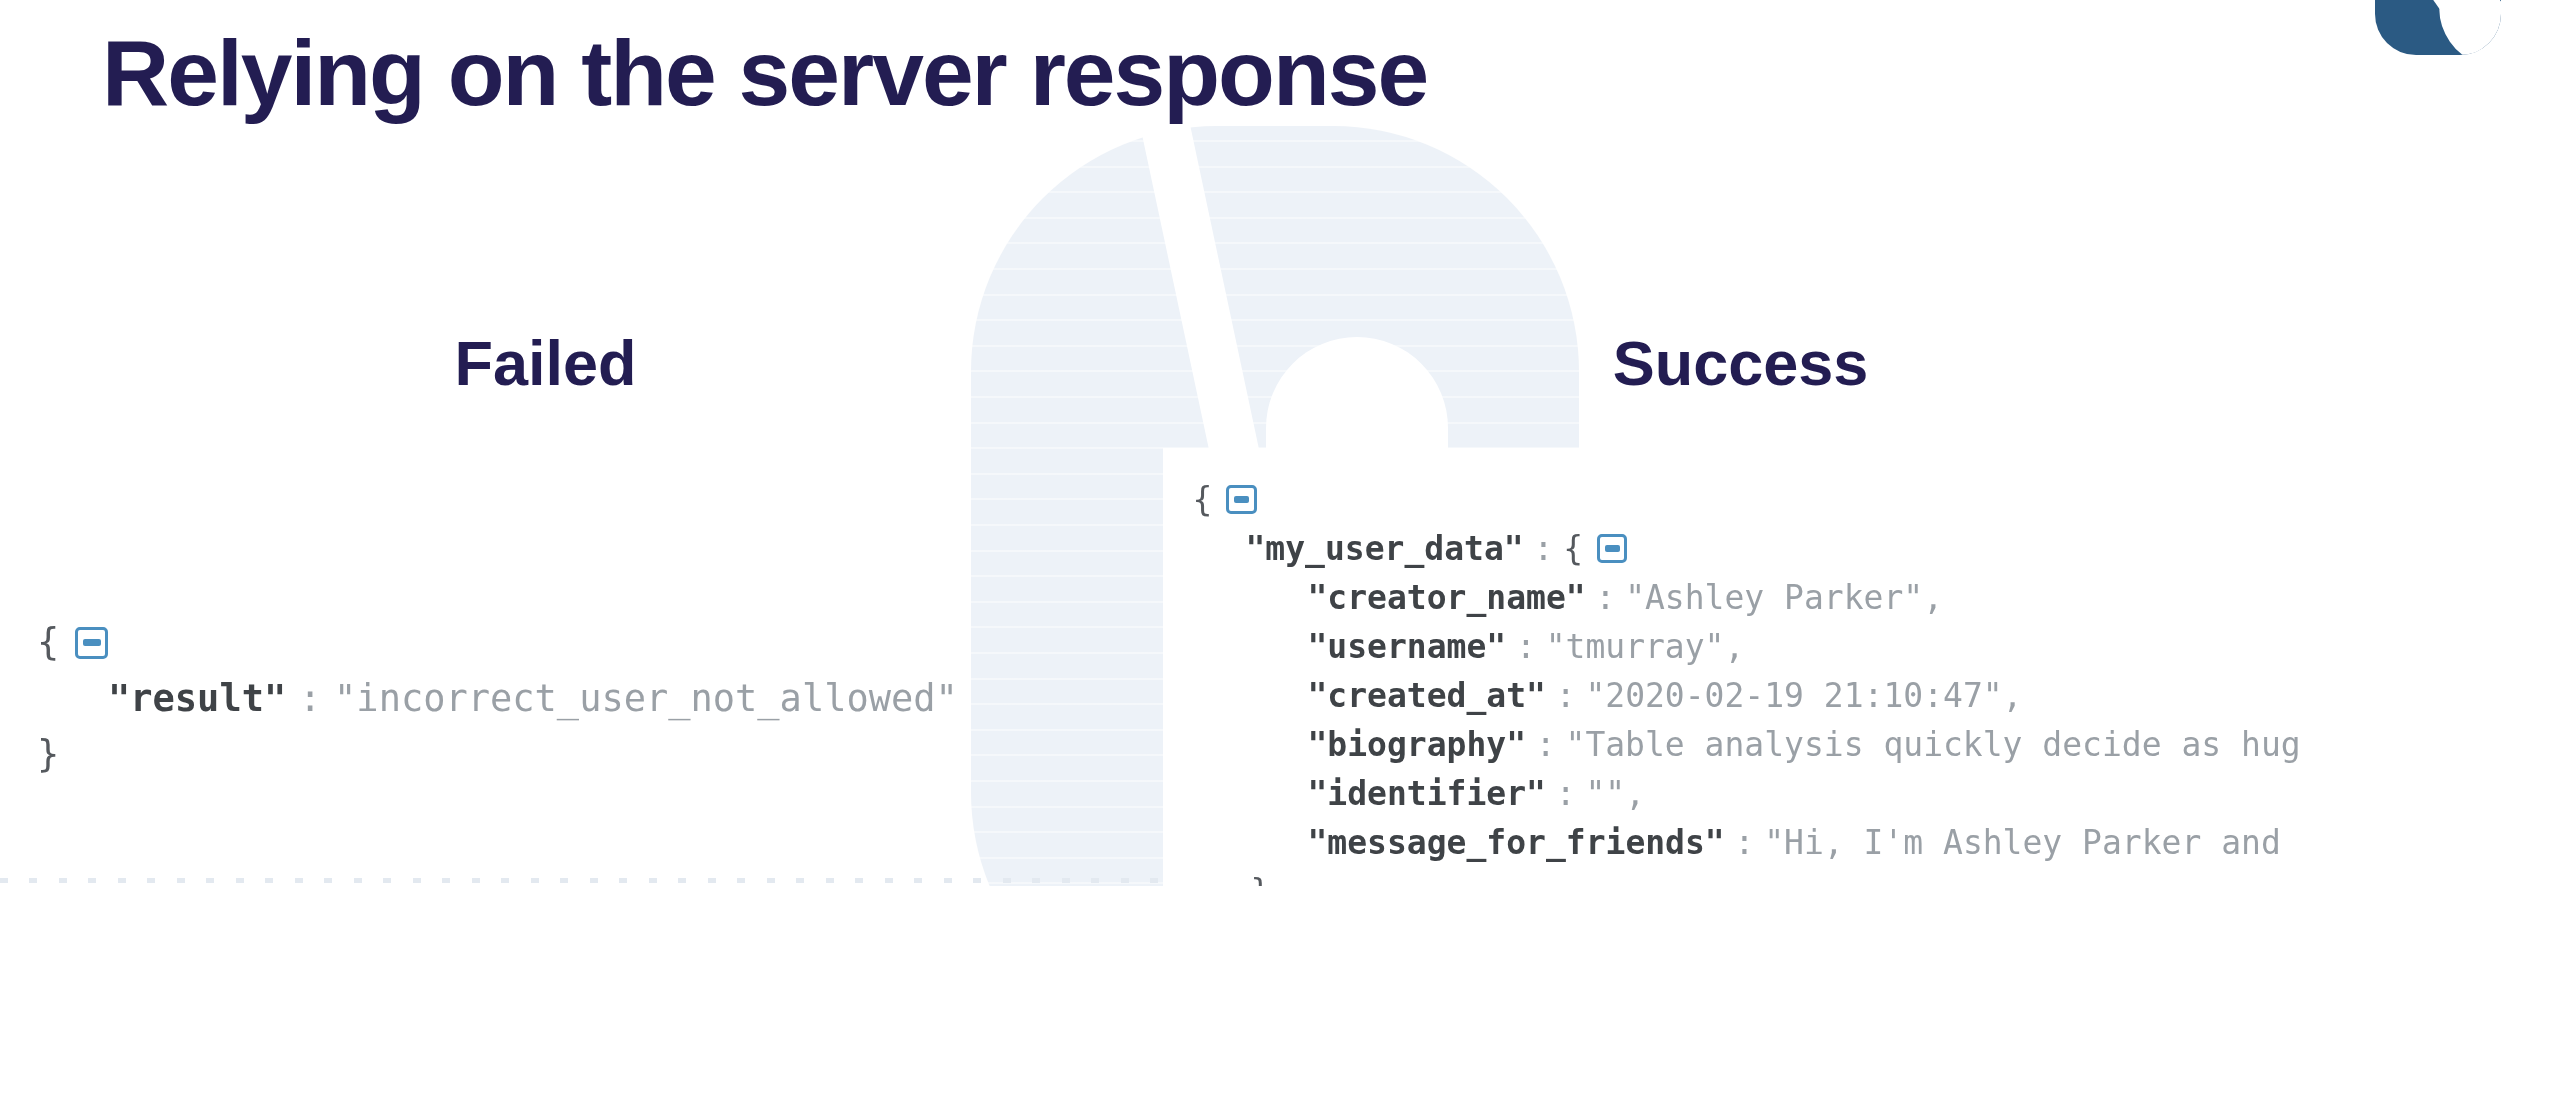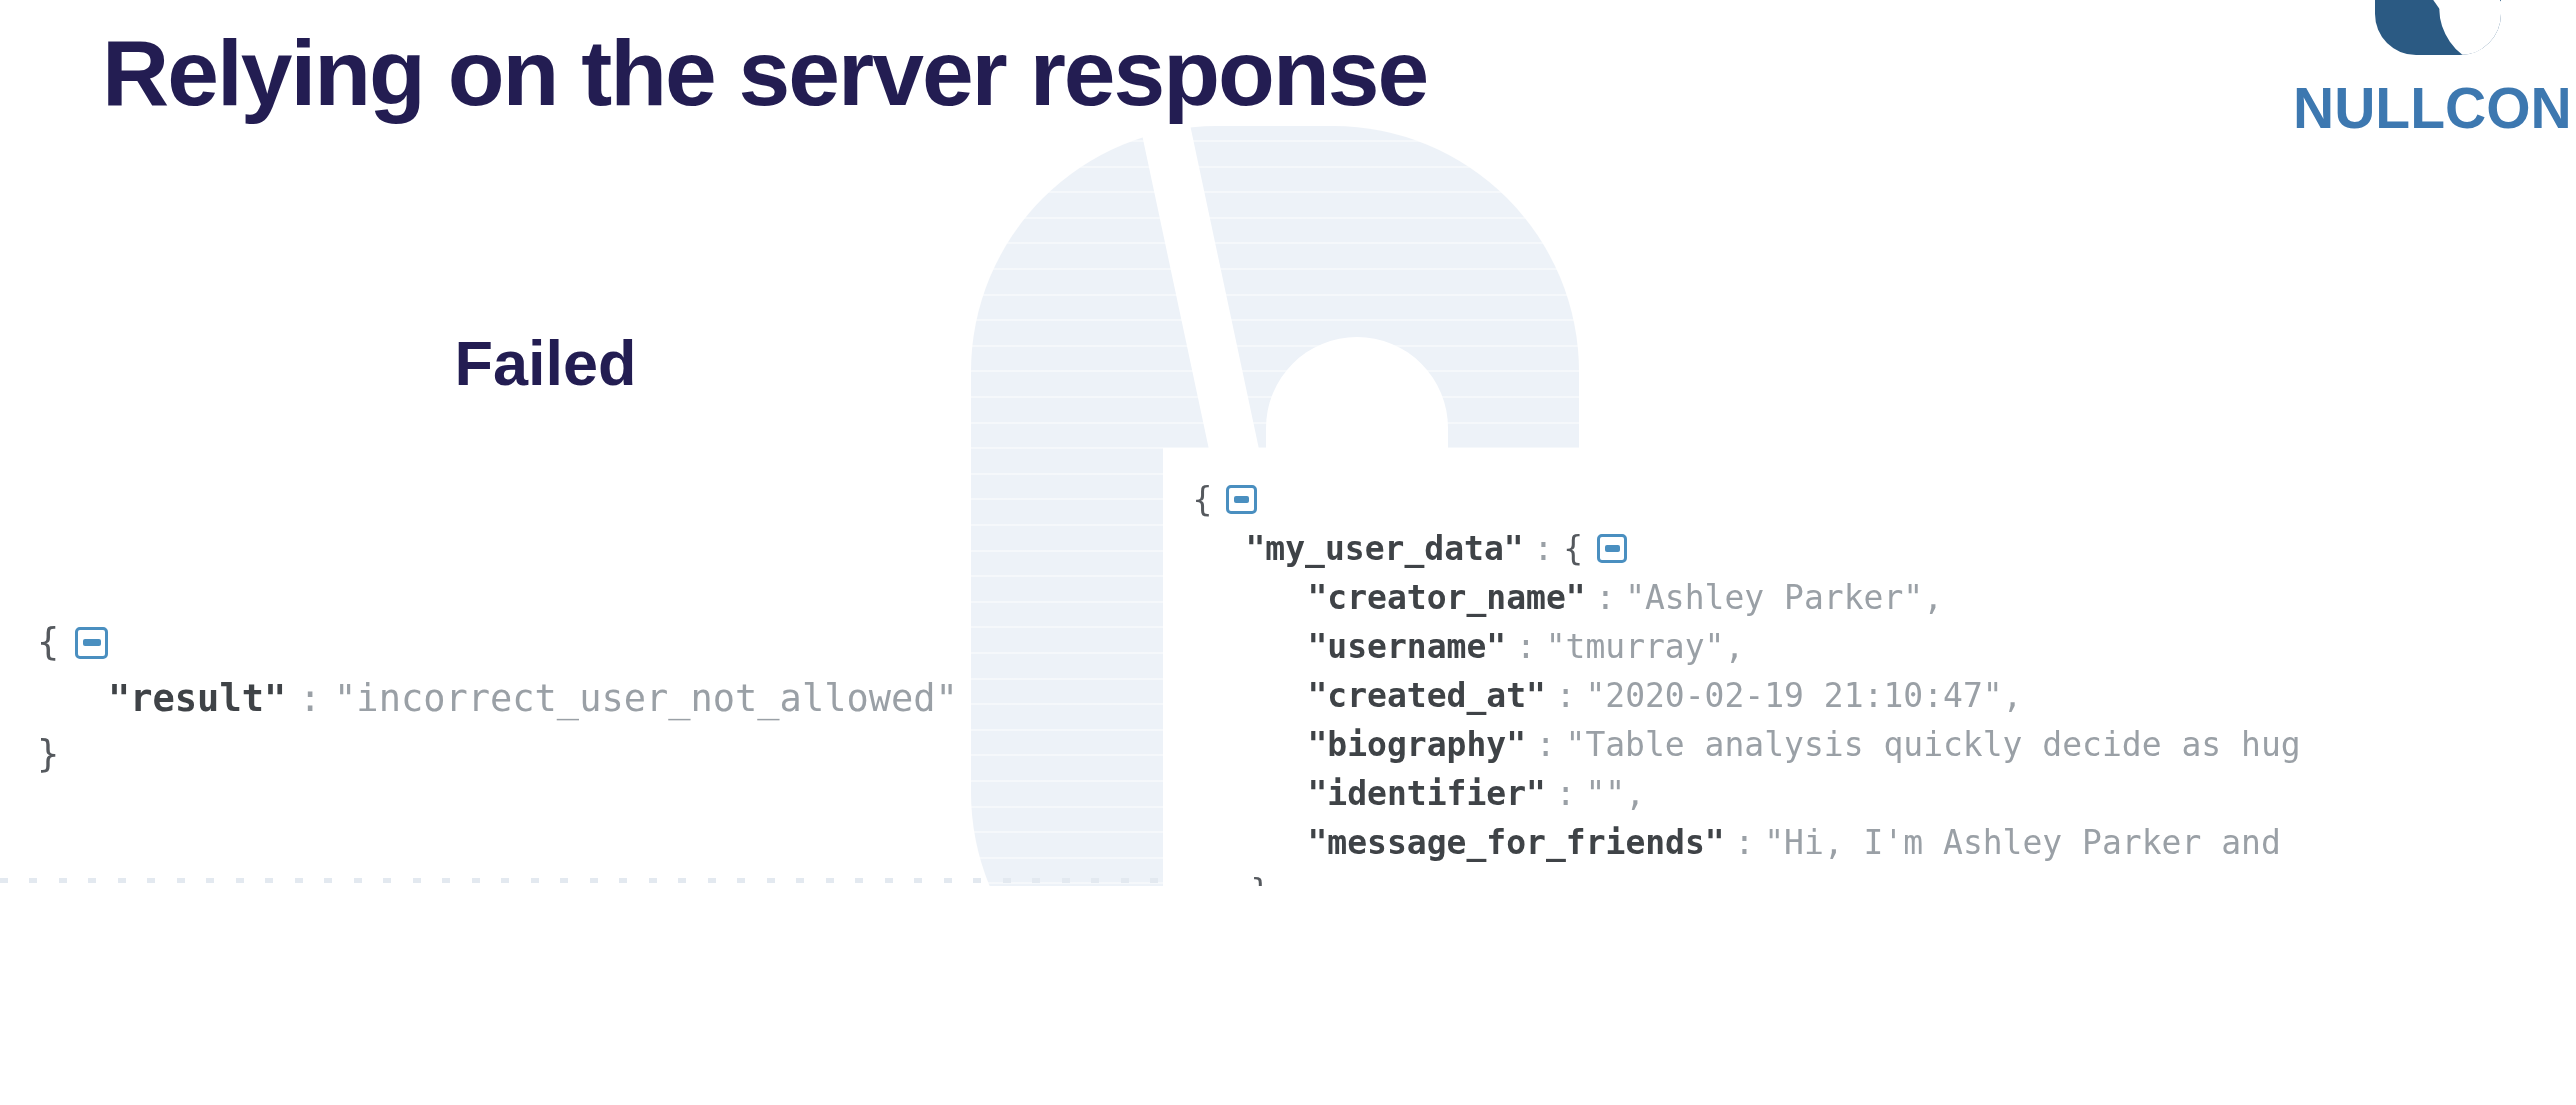--- a/index.html
+++ b/index.html
@@ -115,23 +115,23 @@
   </div>
 
   <div class="dots-row"></div>
 
   <h1 class="title">Relying on the server response</h1>
 
   <div class="logo-icon">
     <div class="hole"></div>
     <div class="slash"></div>
   </div>
-  <div class="logo-text">NULLCON</div>
 
   <h2 class="col-heading h-failed">Failed</h2>
+  <h2 class="col-heading h-success">Success</h2>
 
   <div class="code failed-code">
     <div class="cl"><span class="brace">{</span><span class="collapse"><span class="minus"></span></span></div>
     <div class="cl ind1"><span class="key">"result"</span><span class="colon">:</span><span class="val">"incorrect_user_not_allowed"</span></div>
     <div class="cl"><span class="brace">}</span></div>
   </div>
 
   <div class="panel">
     <div class="code success-code">
       <div class="cl"><span class="brace">{</span><span class="collapse"><span class="minus"></span></span></div>

